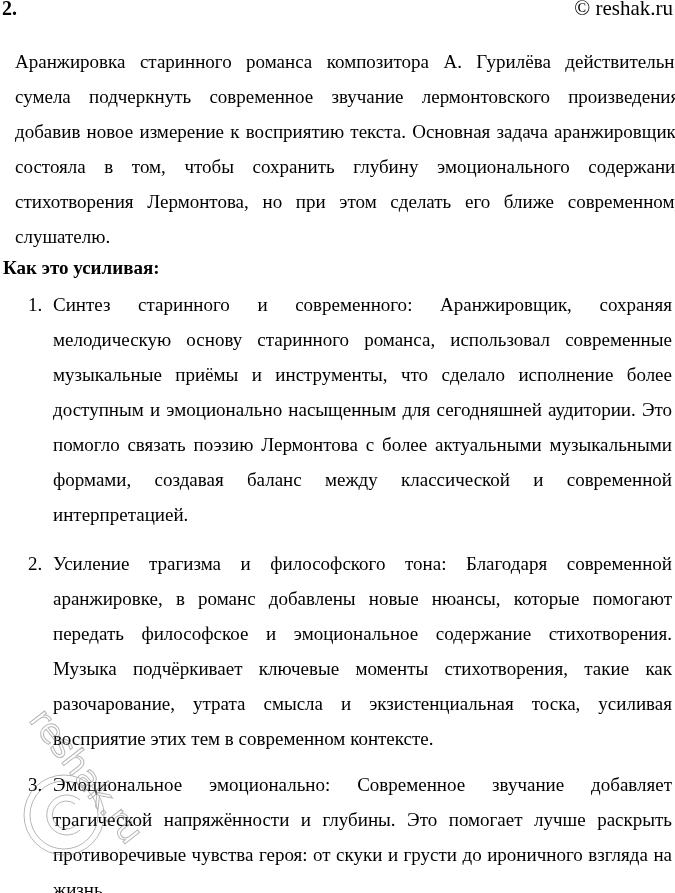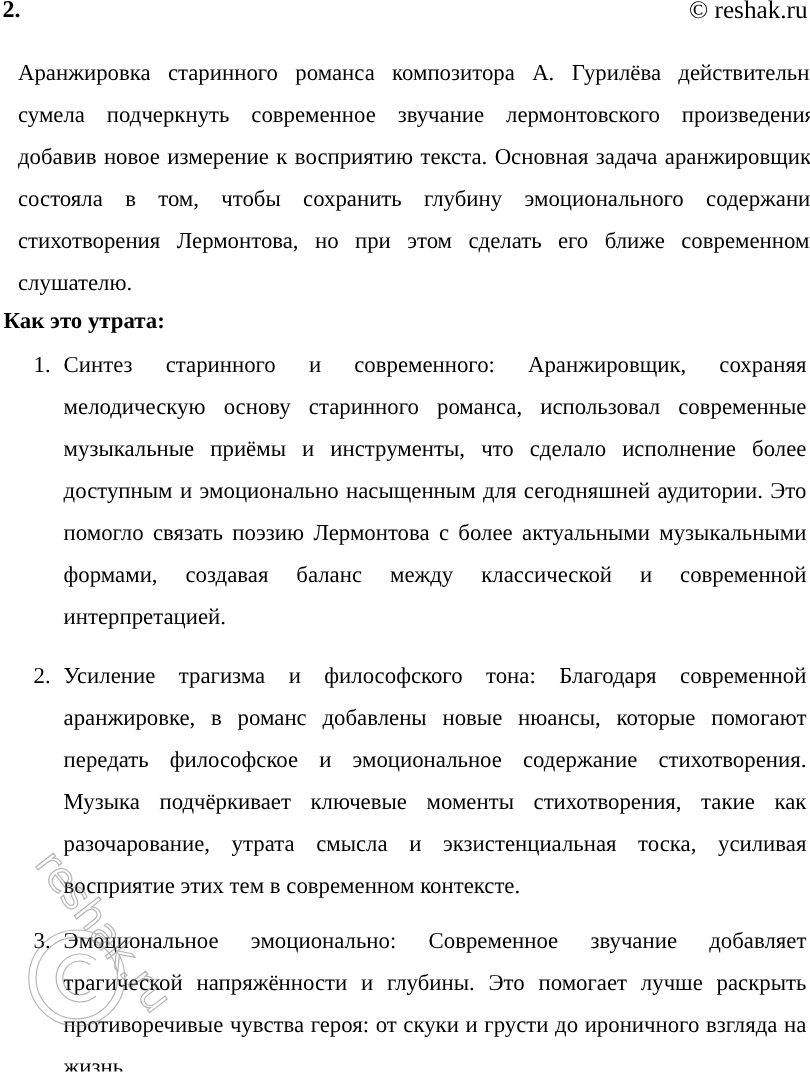--- a/index.html
+++ b/index.html
@@ -99,21 +99,21 @@
 </head>
 <body>
 
 <div class="header">
   <span class="num">2.</span>
   <span class="brand">© reshak.ru</span>
 </div>
 
 <p class="intro">Аранжировка старинного романса композитора А. Гурилёва действительно сумела подчеркнуть современное звучание лермонтовского произведения, добавив новое измерение к восприятию текста. Основная задача аранжировщика состояла в том, чтобы сохранить глубину эмоционального содержания стихотворения Лермонтова, но при этом сделать его ближе современному слушателю.</p>
 
-<p class="section-title">Как это утрата:</p>
+<p class="section-title">Как это усиливая:</p>
 
 <ol class="list">
   <li class="item item1">
     <span class="marker">1.</span>
     <div class="body"><b>Синтез старинного и современного</b><span>: Аранжировщик, сохраняя мелодическую основу старинного романса, использовал современные музыкальные приёмы и инструменты, что сделало исполнение более доступным и эмоционально насыщенным для сегодняшней аудитории. Это помогло связать поэзию Лермонтова с более актуальными музыкальными формами, создавая баланс между классической и современной интерпретацией.</span></div>
   </li>
   <li class="item item2">
     <span class="marker">2.</span>
     <div class="body"><b>Усиление трагизма и философского тона</b><span>: Благодаря современной аранжировке, в романс добавлены новые нюансы, которые помогают передать философское и эмоциональное содержание стихотворения. Музыка подчёркивает ключевые моменты стихотворения, такие как разочарование, утрата смысла и экзистенциальная тоска, усиливая восприятие этих тем в современном контексте.</span></div>
   </li>

